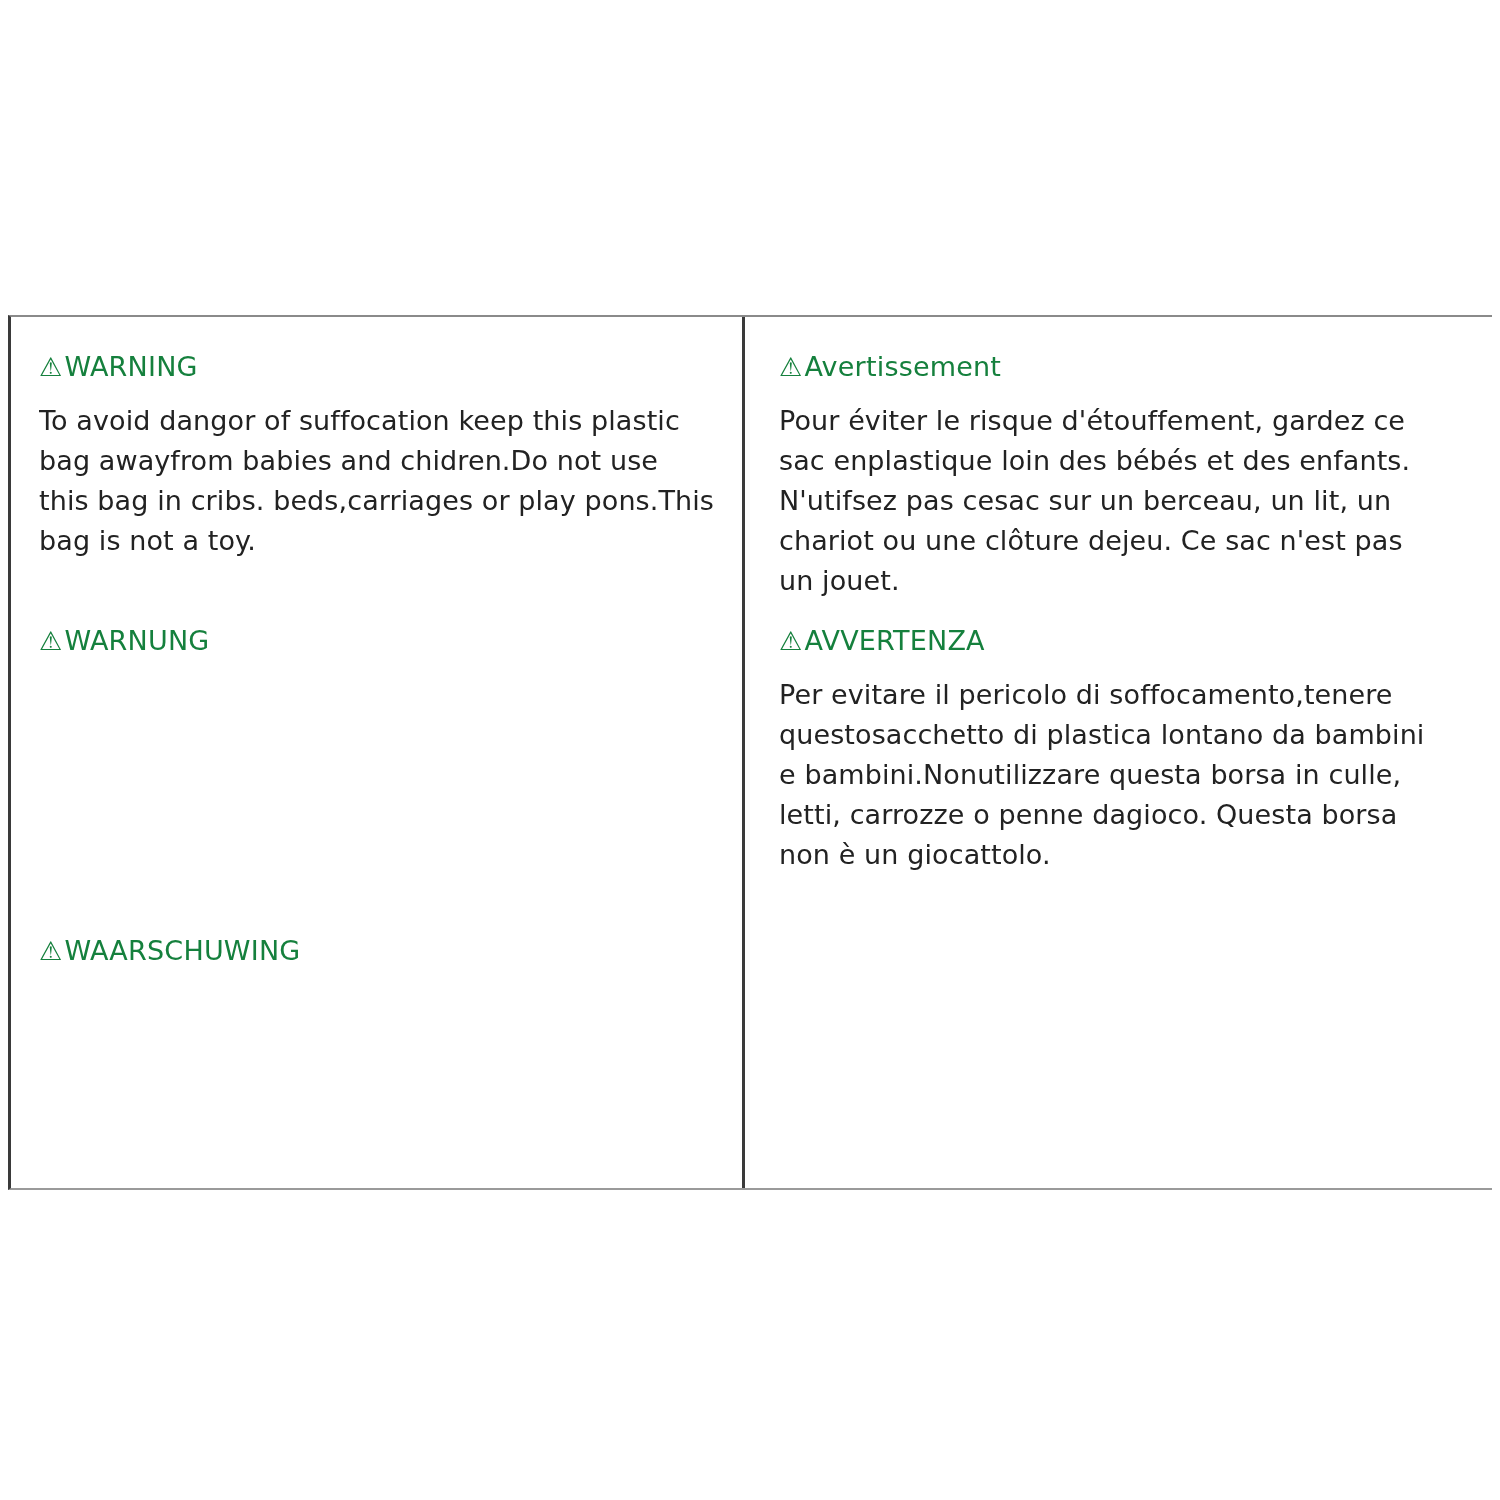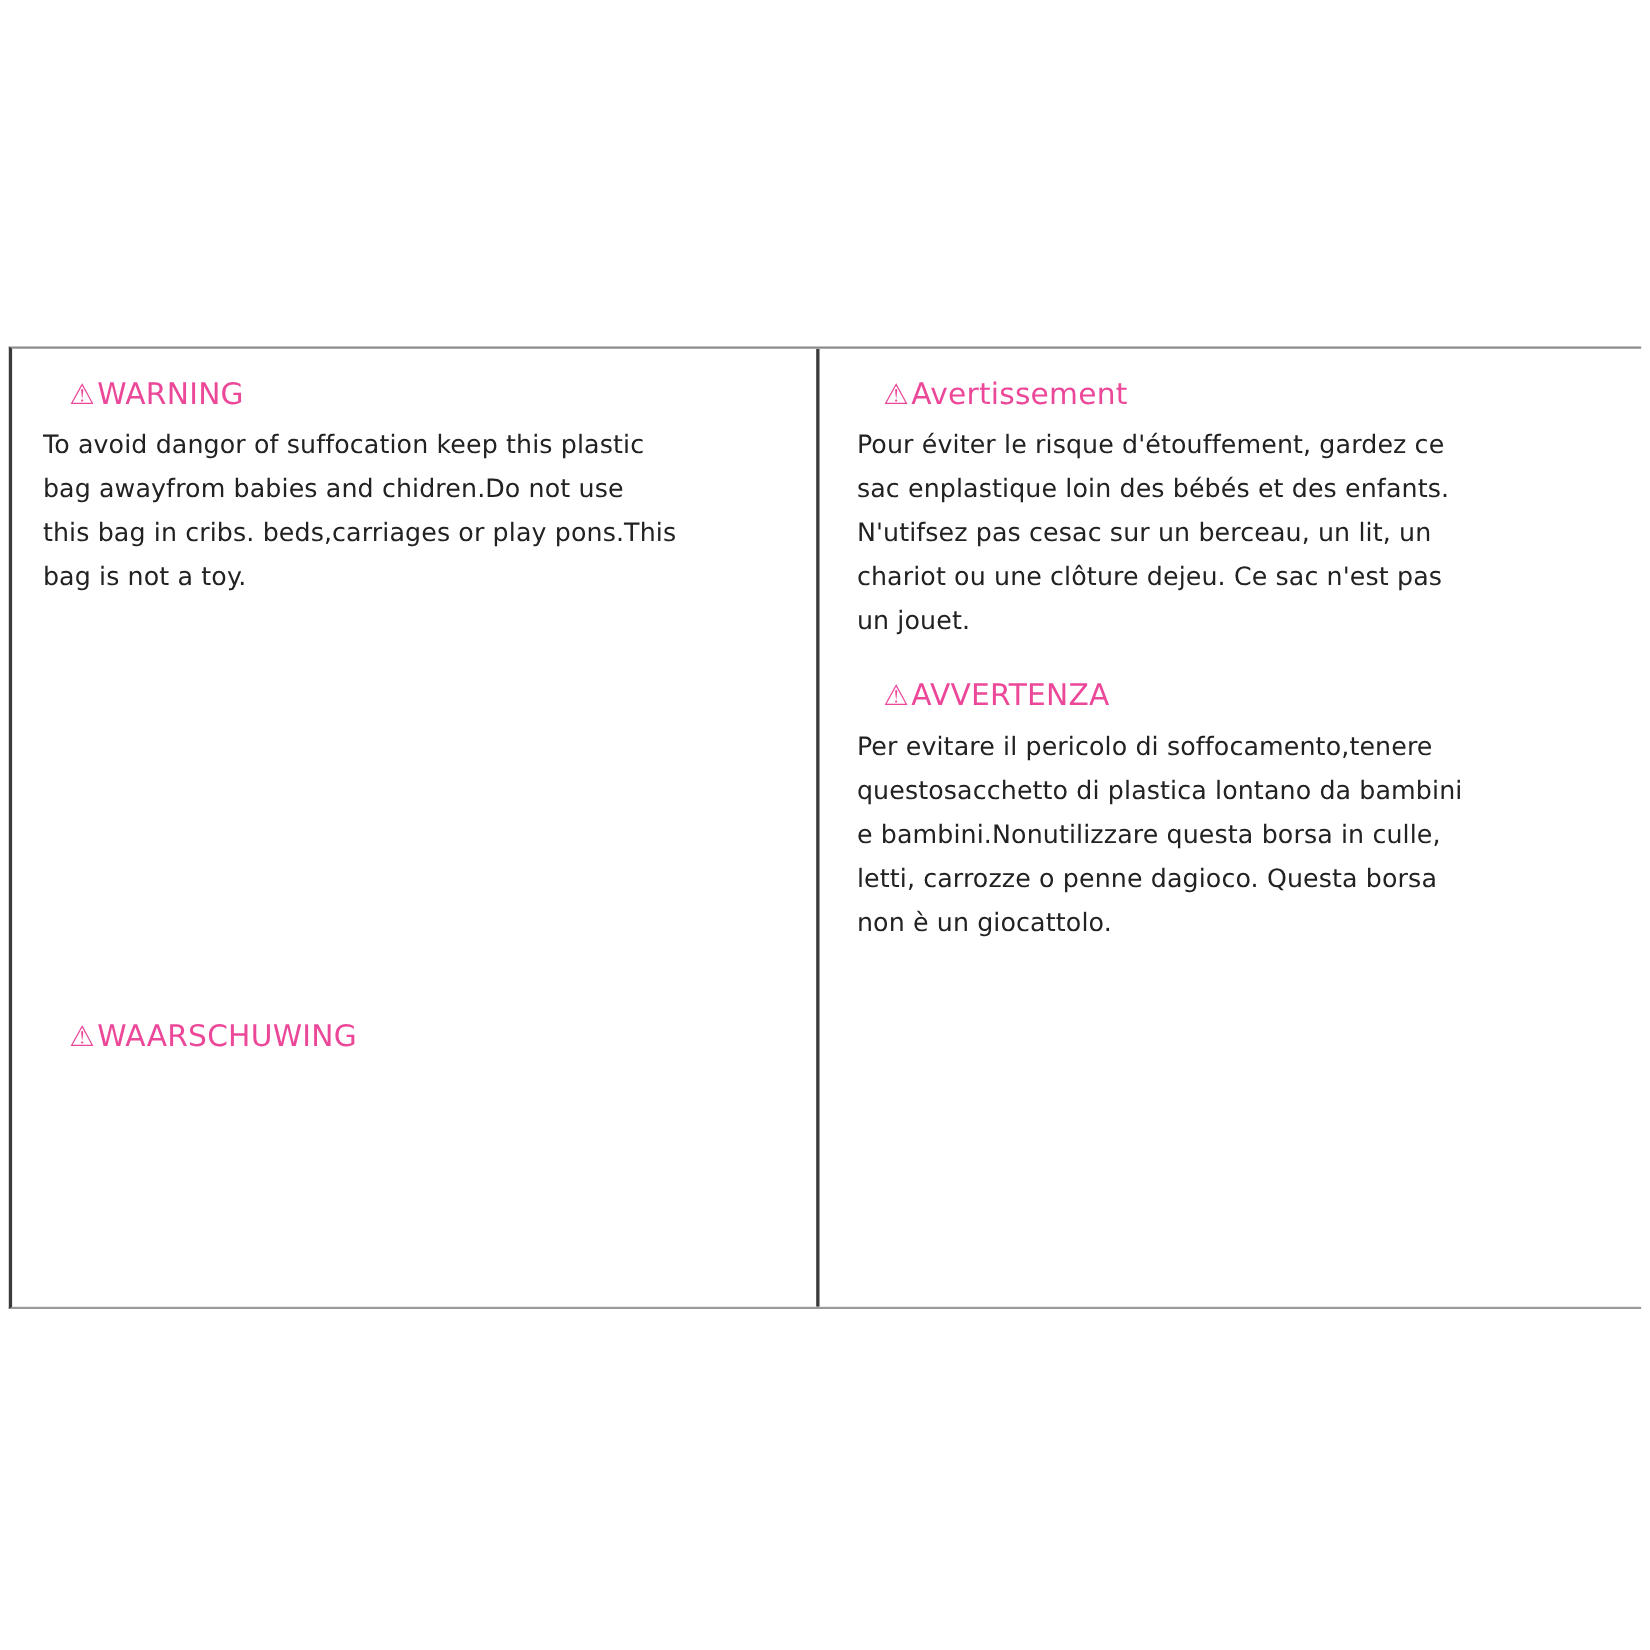--- a/index.html
+++ b/index.html
@@ -41,34 +41,33 @@
     overflow: hidden;
   }
   .col-left .section,
   .section.col-left { left: 28px; }
   .section.col-right { left: 768px; }
   .sec-top-1 { top: 22px; }
   .sec-top-2 { top: 296px; }
   .sec-top-3 { top: 606px; }
   .section-title {
     font-size: 27px;
-    line-height: 40px;
+    line-height: 56px;
     font-weight: 400;
-    color: #ec4899;
+    color: #15803d;
     white-space: pre;
     letter-spacing: 0.2px;
-    margin-left: 24px;
   }
   .triangle-icon {
     font-size: 26px;
     margin-right: 2px;
   }
   .section-body {
     margin-top: 6px;
-    font-size: 23px;
+    font-size: 27px;
     line-height: 40px;
     font-weight: 400;
     color: #222222;
     white-space: pre;
     letter-spacing: 0.1px;
   }
 </style>
 </head>
 <body>
 
@@ -78,20 +77,21 @@
 
   <div class="section col-left sec-top-1">
     <div class="section-title"><span class="triangle-icon">⚠</span><span>WARNING</span></div>
     <div class="section-body">To avoid dangor of suffocation keep this plastic
 bag awayfrom babies and chidren.Do not use
 this bag in cribs. beds,carriages or play pons.This
 bag is not a toy.</div>
   </div>
 
   <div class="section col-left sec-top-2">
+    <div class="section-title"><span class="triangle-icon">⚠</span><span>WARNUNG</span></div>
   </div>
 
   <div class="section col-left sec-top-3">
     <div class="section-title"><span class="triangle-icon">⚠</span><span>WAARSCHUWING</span></div>
   </div>
 
   <div class="section col-right sec-top-1">
     <div class="section-title"><span class="triangle-icon">⚠</span><span>Avertissement</span></div>
     <div class="section-body">Pour éviter le risque d'étouffement, gardez ce
 sac enplastique loin des bébés et des enfants.

